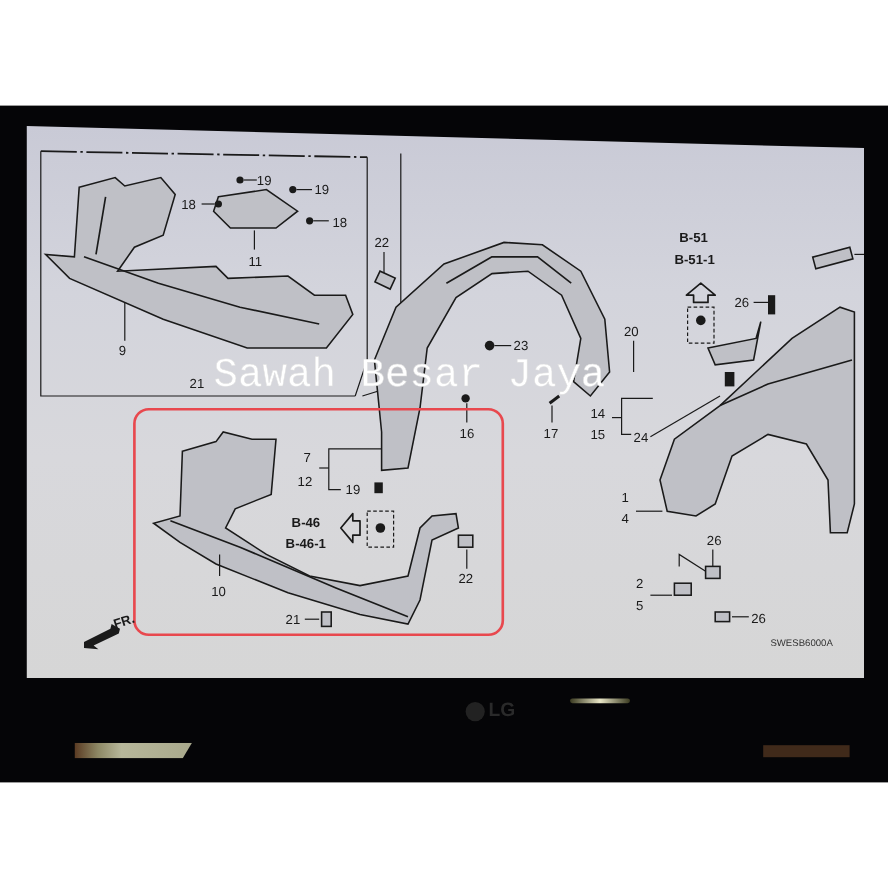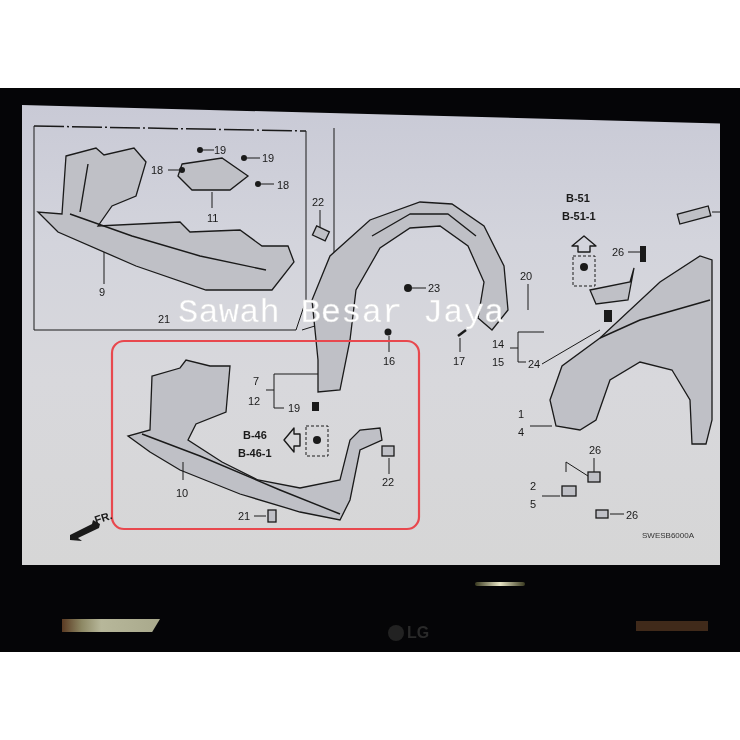--- a/index.html
+++ b/index.html
@@ -9,21 +9,21 @@
     background: linear-gradient(180deg, #c9cad6 0%, #d3d4dc 30%, #d8d8dc 60%, #d6d6d6 100%);
     clip-path: polygon(0 0, 100% 4%, 100% 100%, 0 100%); }
   .diagram { position: absolute; left: 0; top: 0; width: 740px; height: 740px; }
   .lbl { font-family: "Liberation Sans", sans-serif; font-size: 11px; fill: #1a1a1a; }
   .lblb { font-family: "Liberation Sans", sans-serif; font-size: 11px; font-weight: bold; fill: #1a1a1a; }
   .part { fill: none; stroke: #1a1a1a; stroke-width: 1.4; stroke-linejoin: round; }
   .partf { fill: #bfc0c6; stroke: #1a1a1a; stroke-width: 1.3; }
   .ldr { stroke: #1a1a1a; stroke-width: 1; fill: none; }
   .watermark { font-family: "Liberation Mono", monospace; font-size: 34px; fill: #ffffff; stroke: #dddddd; stroke-width: 0.4; }
   .code { font-family: "Liberation Sans", sans-serif; font-size: 8px; fill: #333; }
-  .lg { position: absolute; left: 388px; top: 584px; color: #2a2a2a; font-family: "Liberation Sans", sans-serif; font-weight: bold; font-size: 16px; display: flex; align-items: center; gap: 3px; margin-top: 40px; }
+  .lg { position: absolute; left: 388px; top: 584px; color: #2a2a2a; font-family: "Liberation Sans", sans-serif; font-weight: bold; font-size: 16px; display: flex; align-items: center; gap: 3px; }
   .lg-circle { width: 16px; height: 16px; border-radius: 50%; background: #222; }
   .led { position: absolute; left: 475px; top: 582px; width: 50px; height: 4px; background: linear-gradient(90deg, #3a3a20, #e9e6c6, #3a3a20); border-radius: 2px; }
   .sticker { position: absolute; left: 62px; top: 619px; width: 98px; height: 13px; background: linear-gradient(90deg, #5a3a22 0%, #8d8864 20%, #b7b79a 40%, #a9a98c 100%); clip-path: polygon(0 0, 100% 0, 92% 100%, 0 100%); }
   .sticker-r { position: absolute; left: 636px; top: 621px; width: 72px; height: 10px; background: #5a3a22; opacity: 0.7; }
 </style>
 </head>
 <body>
 
 <div class="photo"></div>
 <div class="screen"></div>

